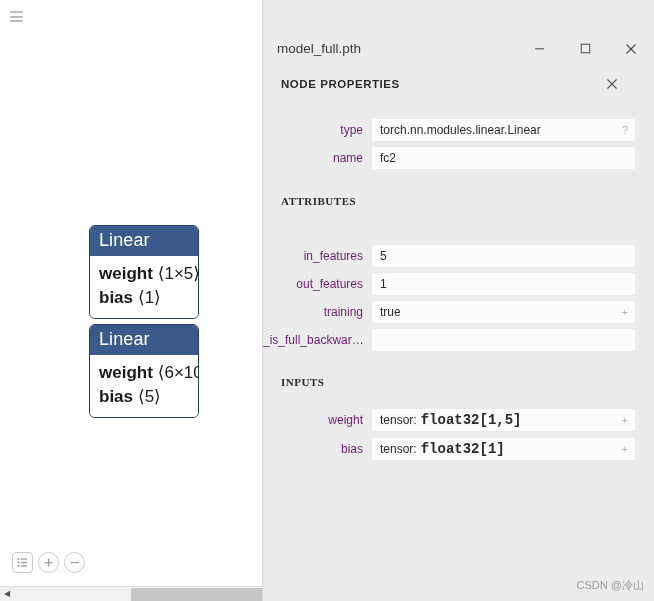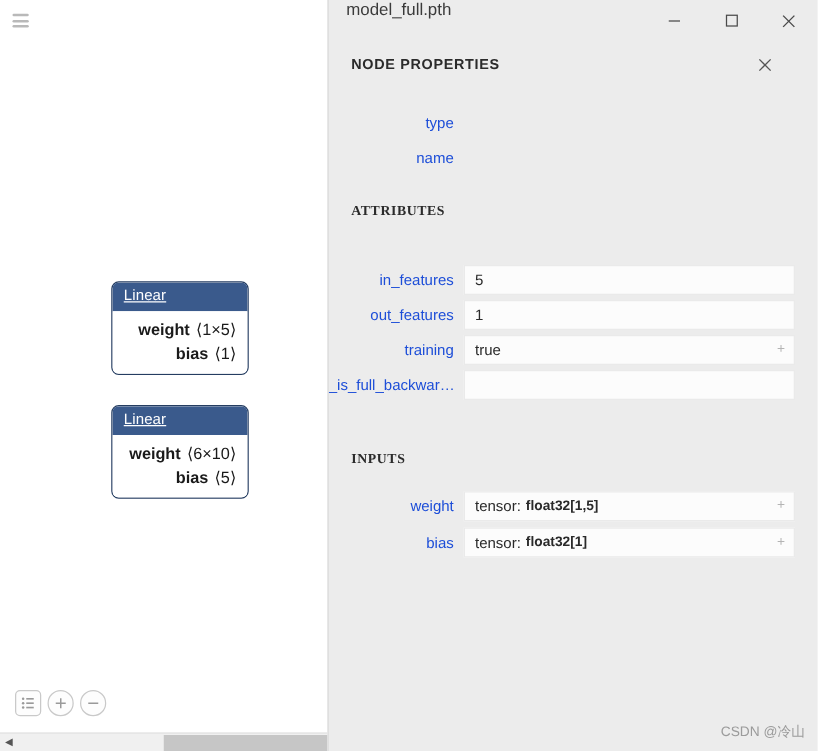--- a/index.html
+++ b/index.html
@@ -48,36 +48,34 @@
     border: 1.5px solid #253d61;
     border-radius: 6px;
     background: #ffffff;
     box-sizing: border-box;
     overflow: hidden;
     cursor: pointer;
   }
   .node-header {
     background: #3a5a8c;
     color: #ffffff;
-    font-size: 12px;
+    font-size: 18px;
     padding: 4px 9px 5px 9px;
     line-height: 1.15;
     letter-spacing: 0.1px;
-    text-decoration: underline;
   }
   .node-body {
     background: #ffffff;
     padding: 6px 9px 7px 9px;
   }
   .node-attr {
-    font-size: 13px;
+    font-size: 17px;
     color: #1a1a1a;
     line-height: 1.45;
     white-space: nowrap;
-    text-align: right;
   }
   .node-attr .k {
     font-weight: bold;
   }
   .node-attr .v {
     font-weight: normal;
     margin-left: 5px;
   }
 
   #node-fc2  { left: 89px; top: 225px; }
@@ -148,20 +146,22 @@
     background: #ececec;
     border-left: 1px solid #dadada;
     box-sizing: border-box;
     overflow: hidden;
   }
 
   #titlebar {
     position: relative;
     height: 33px;
     display: flex;
+    align-items: center;
+    margin-top: 32px;
   }
   #window-title {
     font-size: 13.5px;
     color: #3b3b3b;
     margin-left: 14px;
   }
   #window-controls {
     position: absolute;
     right: 0; top: 0;
     height: 33px;
@@ -211,21 +211,21 @@
     display: flex;
     align-items: center;
     margin: 0 18px 0 0;
     height: 24px;
   }
   .field-label {
     width: 108px;
     flex: 0 0 108px;
     text-align: right;
     font-size: 12px;
-    color: #1d4ed8;
+    color: #701a75;
     padding-right: 8px;
     box-sizing: border-box;
     white-space: nowrap;
     overflow: hidden;
   }
   .field-box {
     flex: 1 1 auto;
     height: 24px;
     background: #fcfcfc;
     border: 1px solid #eaeaea;
@@ -233,23 +233,23 @@
     display: flex;
     align-items: center;
     padding: 0 8px;
     font-size: 12px;
     color: #2a2a2a;
     position: relative;
     overflow: hidden;
     white-space: nowrap;
   }
   .field-box .mono {
-    font-family: Liberation Sans, sans-serif;
+    font-family: Liberation Mono, monospace;
     font-weight: bold;
-    font-size: 11px;
+    font-size: 14px;
     margin-left: 4px;
   }
   .field-affix {
     position: absolute;
     right: 7px;
     top: 50%;
     transform: translateY(-50%);
     font-size: 11px;
     color: #b4b4b4;
     cursor: pointer;
@@ -363,23 +363,30 @@
       <svg width="12" height="12" viewBox="0 0 12 12">
         <line x1="1.5" y1="1.5" x2="10.5" y2="10.5" stroke="#555" stroke-width="1.1"></line>
         <line x1="10.5" y1="1.5" x2="1.5" y2="10.5" stroke="#555" stroke-width="1.1"></line>
       </svg>
     </div>
   </div>
 
   <div style="margin-top:25px">
     <div class="field-row">
       <div class="field-label">type</div>
+      <div class="field-box">
+        <span>torch.nn.modules.linear.Linear</span>
+        <span class="field-affix">?</span>
+      </div>
     </div>
     <div class="field-row" style="margin-top:4px">
       <div class="field-label">name</div>
+      <div class="field-box">
+        <span>fc2</span>
+      </div>
     </div>
   </div>
 
   <div class="section-title" style="margin-top:25px">ATTRIBUTES</div>
 
   <div style="margin-top:37px">
     <div class="field-row">
       <div class="field-label">in_features</div>
       <div class="field-box">
         <span>5</span>
@@ -399,21 +406,21 @@
       </div>
     </div>
     <div class="field-row" style="margin-top:4px">
       <div class="field-label">_is_full_backwar…</div>
       <div class="field-box">
         <span></span>
       </div>
     </div>
   </div>
 
-  <div class="section-title" style="margin-top:41px">INPUTS</div>
+  <div class="section-title" style="margin-top:24px">INPUTS</div>
 
   <div style="margin-top:20px">
     <div class="field-row">
       <div class="field-label">weight</div>
       <div class="field-box">
         <span>tensor:</span>
         <span class="mono">float32[1,5]</span>
         <span class="field-affix">+</span>
       </div>
     </div>

